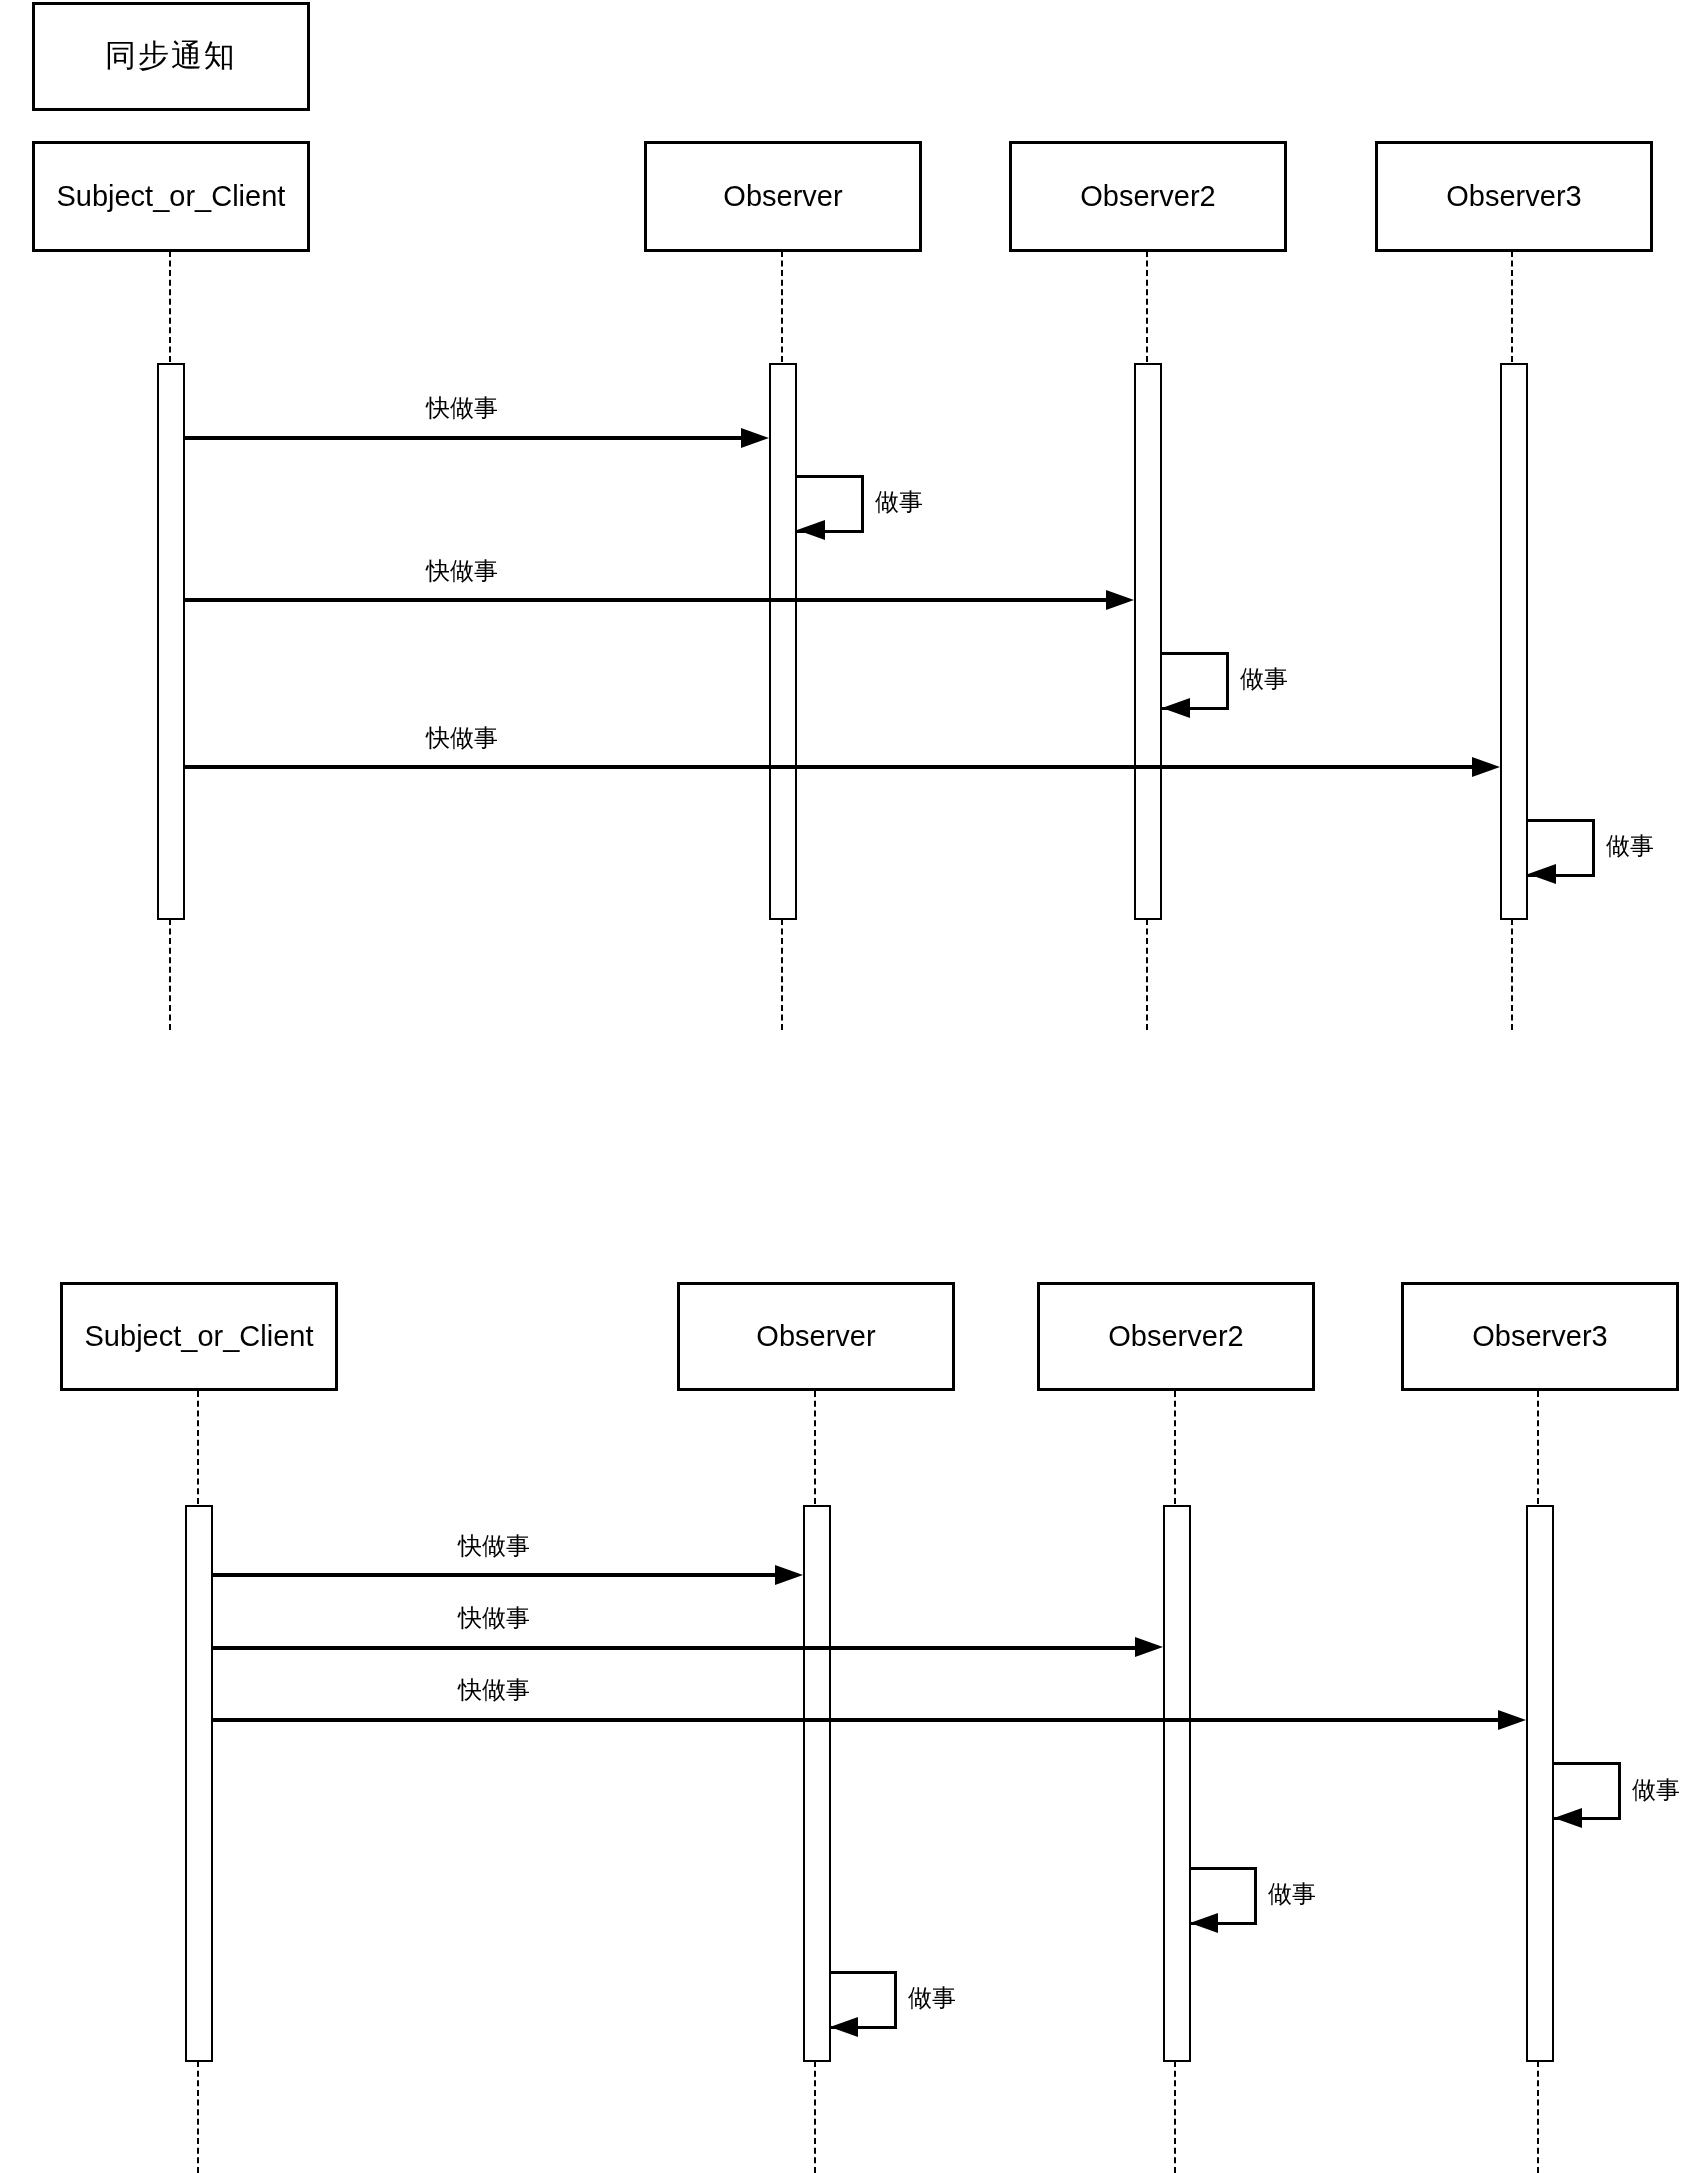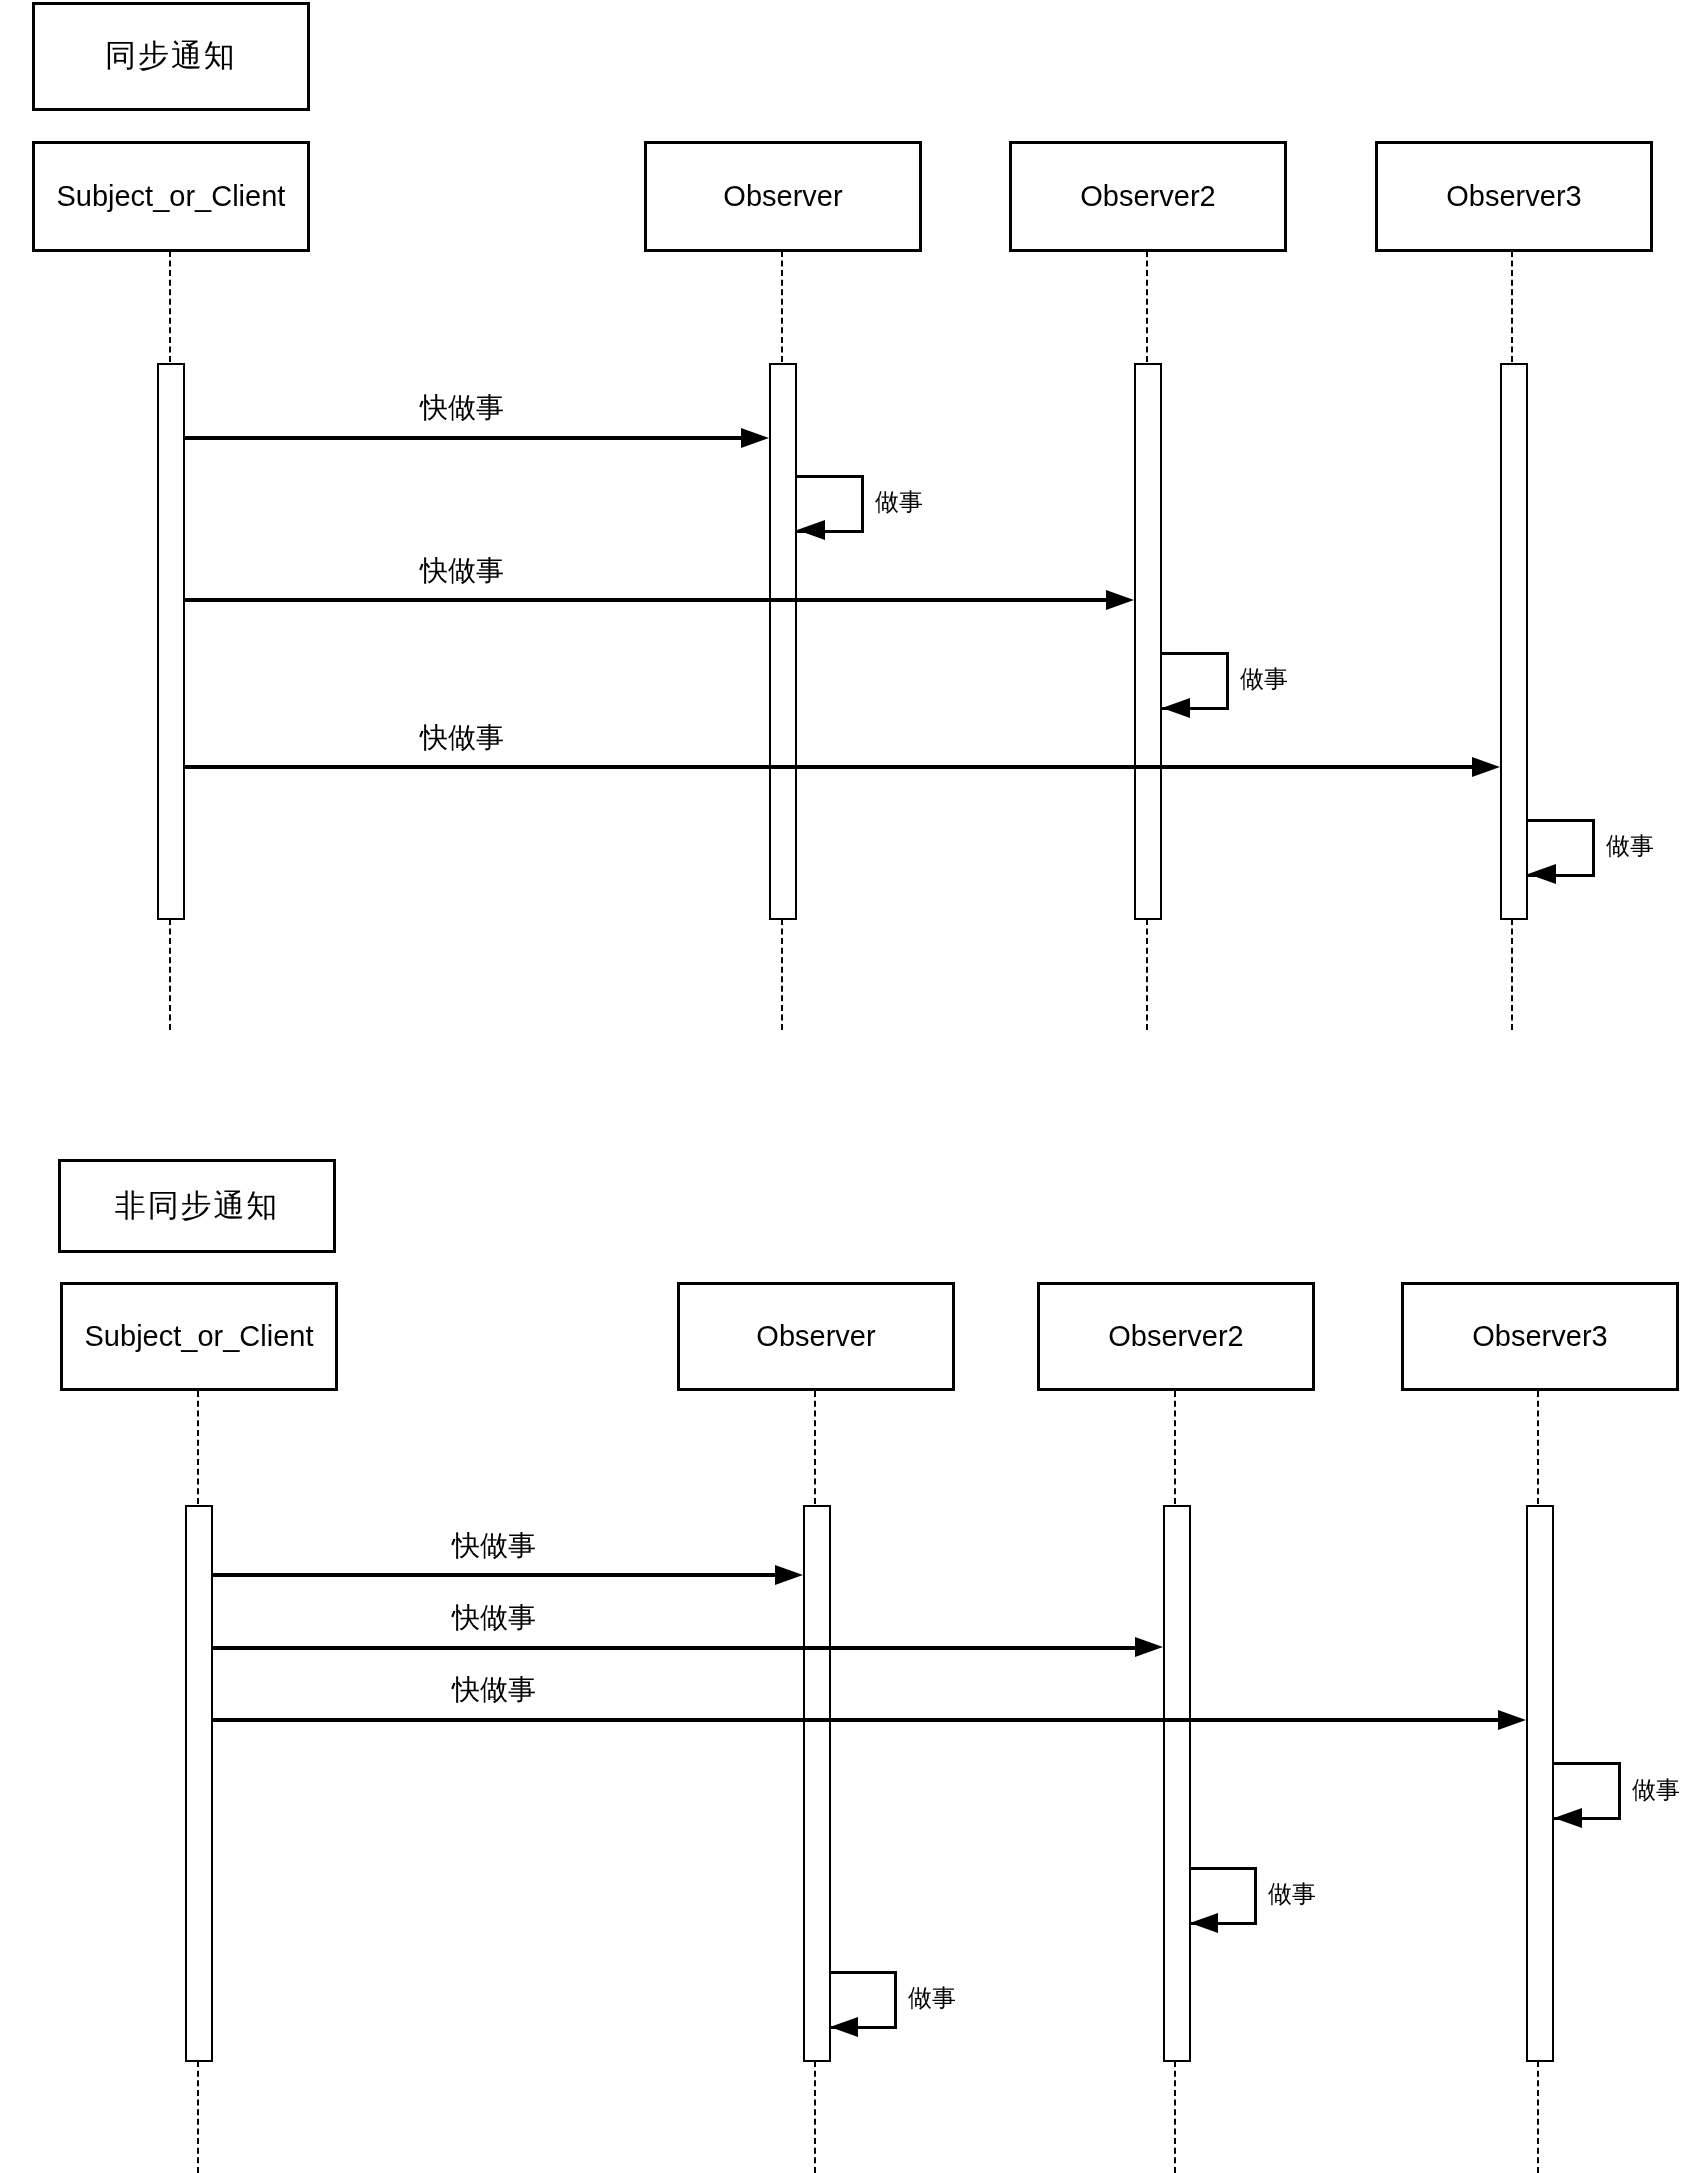--- a/index.html
+++ b/index.html
@@ -11,21 +11,21 @@
     position:absolute;border:3.7px solid #000;background:#fff;box-sizing:border-box;
     display:flex;align-items:center;justify-content:center;text-align:center;
   }
   .title-box{font-size:31px;letter-spacing:1.9px;}
   .pbox{font-size:29px;}
   .lifeline{position:absolute;width:0;border-left:2.8px dashed #000;}
   .bar{position:absolute;width:28px;box-sizing:border-box;border:2.8px solid #000;background:#fff;}
   .mline{position:absolute;height:3.7px;background:#000;}
   .arr-r{position:absolute;width:0;height:0;border-top:10.2px solid transparent;border-bottom:10.2px solid transparent;border-left:28px solid #000;}
   .arr-l{position:absolute;width:0;height:0;border-top:10.2px solid transparent;border-bottom:10.2px solid transparent;border-right:28px solid #000;}
-  .mlabel{position:absolute;font-size:28px;line-height:32px;white-space:nowrap;transform:translateX(-50%);text-align:center;}
+  .mlabel{position:absolute;font-size:24px;line-height:32px;white-space:nowrap;transform:translateX(-50%);text-align:center;}
   .sloop{position:absolute;box-sizing:border-box;border:3.7px solid #000;border-left:none;background:transparent;}
   .slabel{position:absolute;font-size:24px;line-height:32px;white-space:nowrap;}
 </style>
 </head>
 <body>
 
 <div class="canvas">
 
   <div class="box title-box" style="left:1.9px;top:1.9px;width:278px;height:109px;">
     <span>同步通知</span>
@@ -76,23 +76,20 @@
   <div class="slabel" style="left:845px;top:486px;">做事</div>
 
   <div class="sloop" style="left:1132px;top:652px;width:67px;height:58px;"></div>
   <div class="arr-l" style="left:1132px;top:698px;"></div>
   <div class="slabel" style="left:1210px;top:663px;">做事</div>
 
   <div class="sloop" style="left:1498px;top:819px;width:67px;height:58px;"></div>
   <div class="arr-l" style="left:1498px;top:864px;"></div>
   <div class="slabel" style="left:1576px;top:830px;">做事</div>
 
-  <div class="box title-box" style="left:28px;top:1159px;width:278px;height:94px;">
-    <span>非同步通知</span>
-  </div>
 
   <div class="box pbox" style="left:30px;top:1282px;width:278px;height:109px;">
     <span>Subject_or_Client</span>
   </div>
   <div class="box pbox" style="left:647px;top:1282px;width:278px;height:109px;">
     <span>Observer</span>
   </div>
   <div class="box pbox" style="left:1007px;top:1282px;width:278px;height:109px;">
     <span>Observer2</span>
   </div>

